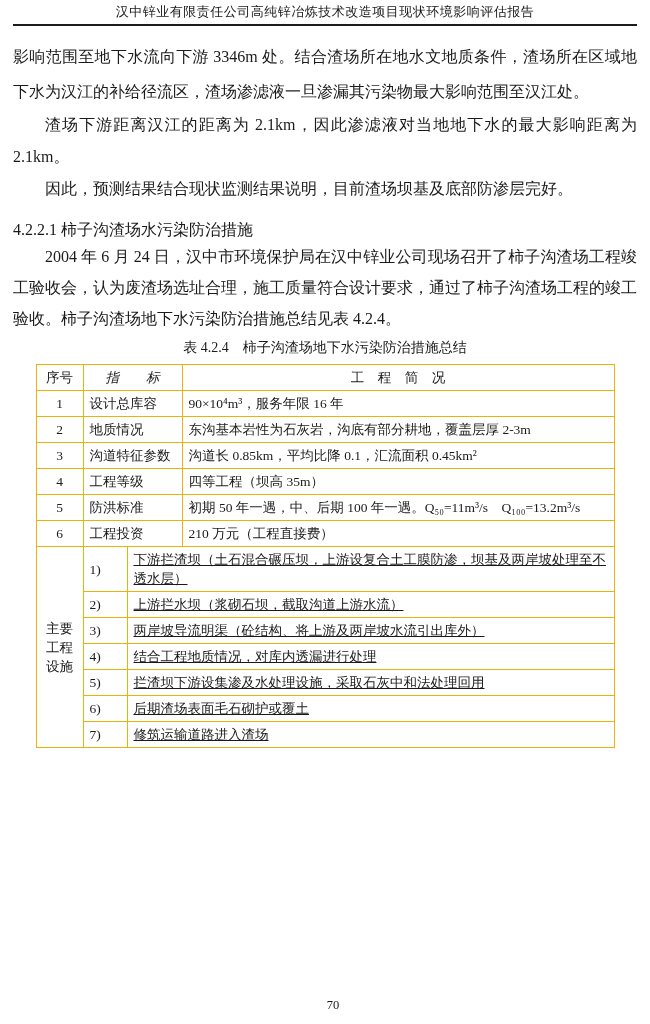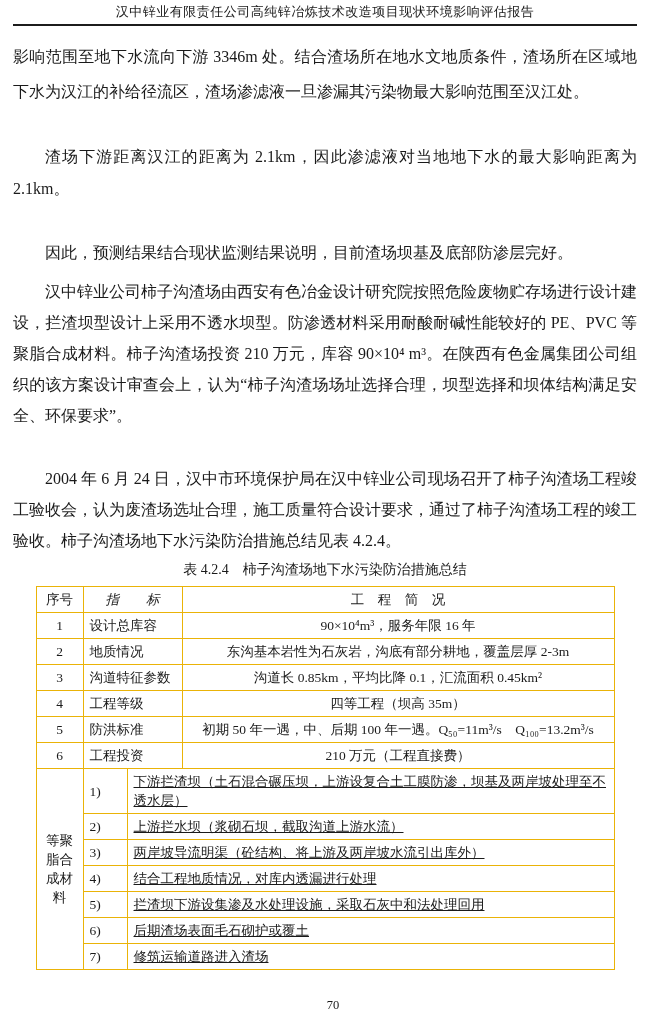--- a/index.html
+++ b/index.html
@@ -21,21 +21,20 @@
     text-align: center;
     font-size: 13px;
     letter-spacing: 0.5px;
     border-bottom: 2px solid #1c1c1c;
   }
   .para {
     font-size: 16px;
     line-height: 31px;
     text-align: justify;
     text-justify: inter-ideograph;
-    margin-top: 32px;
   }
   .para.indent { text-indent: 2em; }
   .para-first { line-height: 35px; margin-top: 13px; }
   .para-b, .para-c { line-height: 32px; }
   .h2 {
     margin-top: 13px;
     font-size: 16.5px;
     font-weight: bold;
   }
   .h3 {
@@ -61,21 +60,21 @@
     font-weight: normal;
     padding: 3px 6px;
     line-height: 19px;
     vertical-align: middle;
     overflow: hidden;
   }
   th.th-no, td.td-no { text-align: center; padding: 3px 1px; }
   th.th-ind { text-align: center; font-style: italic; }
   th.th-sum { text-align: center; }
   td.td-ind { text-align: left; padding-left: 10px; }
-  td.td-sum { text-align: center; padding-left: 9px; font-family: Liberation Serif, serif; }
+  td.td-sum { text-align: left; padding-left: 9px; font-family: Liberation Serif, serif; }
   td.td-fac-label { text-align: center; padding: 2px 3px; line-height: 21px; }
   td.td-fac-no { text-align: left; padding-left: 8px; }
   td.td-fac-text { text-align: left; padding-left: 9px; text-decoration: underline; }
   .page-number {
     position: absolute;
     left: 16px;
     right: 0;
     top: 998px;
     text-align: center;
     font-size: 12.5px;
@@ -86,22 +85,22 @@
 
 <div class="page">
   <div class="content">
 
     <div class="doc-header">汉中锌业有限责任公司高纯锌冶炼技术改造项目现状环境影响评估报告</div>
 
     <p class="para para-first">影响范围至地下水流向下游 3346m 处。结合渣场所在地水文地质条件，渣场所在区域地下水为汉江的补给径流区，渣场渗滤液一旦渗漏其污染物最大影响范围至汉江处。</p>
     <p class="para para-b indent">渣场下游距离汉江的距离为 2.1km，因此渗滤液对当地地下水的最大影响距离为 2.1km。</p>
     <p class="para para-c indent">因此，预测结果结合现状监测结果说明，目前渣场坝基及底部防渗层完好。</p>
 
+    <div class="h3">4.2.2.1 柿子沟渣场水污染防治措施</div>
 
-    <p class="para para-d indent">汉中锌业公司柿子沟渣场由西安有色冶金设计研究院按照危险废物贮存场进行设计建设，拦渣坝型设计上采用不透水坝型。防渗透材料采用耐酸耐碱性能较好的 PE、PVC 等聚脂合成材料。柿子沟渣场投资 210 万元，库容 90×10⁴ m³。在陕西有色金属集团公司组织的该方案设计审查会上，认为“柿子沟渣场场址选择合理，坝型选择和坝体结构满足安全、环保要求”。</p>
     <p class="para indent">2004 年 6 月 24 日，汉中市环境保护局在汉中锌业公司现场召开了柿子沟渣场工程竣工验收会，认为废渣场选址合理，施工质量符合设计要求，通过了柿子沟渣场工程的竣工验收。柿子沟渣场地下水污染防治措施总结见表 4.2.4。</p>
 
     <div class="tbl-caption">表 4.2.4　柿子沟渣场地下水污染防治措施总结</div>
 
     <table class="measures">
       <colgroup>
         <col style="width:47px">
         <col style="width:44px">
         <col style="width:55px">
         <col style="width:432px">
@@ -138,21 +137,21 @@
           <td class="td-ind" colspan="2">防洪标准</td>
           <td class="td-sum">初期 50 年一遇，中、后期 100 年一遇。Q₅₀=11m³/s　Q₁₀₀=13.2m³/s</td>
         </tr>
         <tr>
           <td class="td-no">6</td>
           <td class="td-ind" colspan="2">工程投资</td>
           <td class="td-sum">210 万元（工程直接费）</td>
         </tr>
 
         <tr>
-          <td class="td-fac-label" rowspan="7">等聚脂合成材料</td>
+          <td class="td-fac-label" rowspan="7">主要工程设施</td>
           <td class="td-fac-no">1)</td>
           <td class="td-fac-text" colspan="2">下游拦渣坝（土石混合碾压坝，上游设复合土工膜防渗，坝基及两岸坡处理至不透水层）</td>
         </tr>
         <tr>
           <td class="td-fac-no">2)</td>
           <td class="td-fac-text" colspan="2">上游拦水坝（浆砌石坝，截取沟道上游水流）</td>
         </tr>
         <tr>
           <td class="td-fac-no">3)</td>
           <td class="td-fac-text" colspan="2">两岸坡导流明渠（砼结构、将上游及两岸坡水流引出库外）</td>

